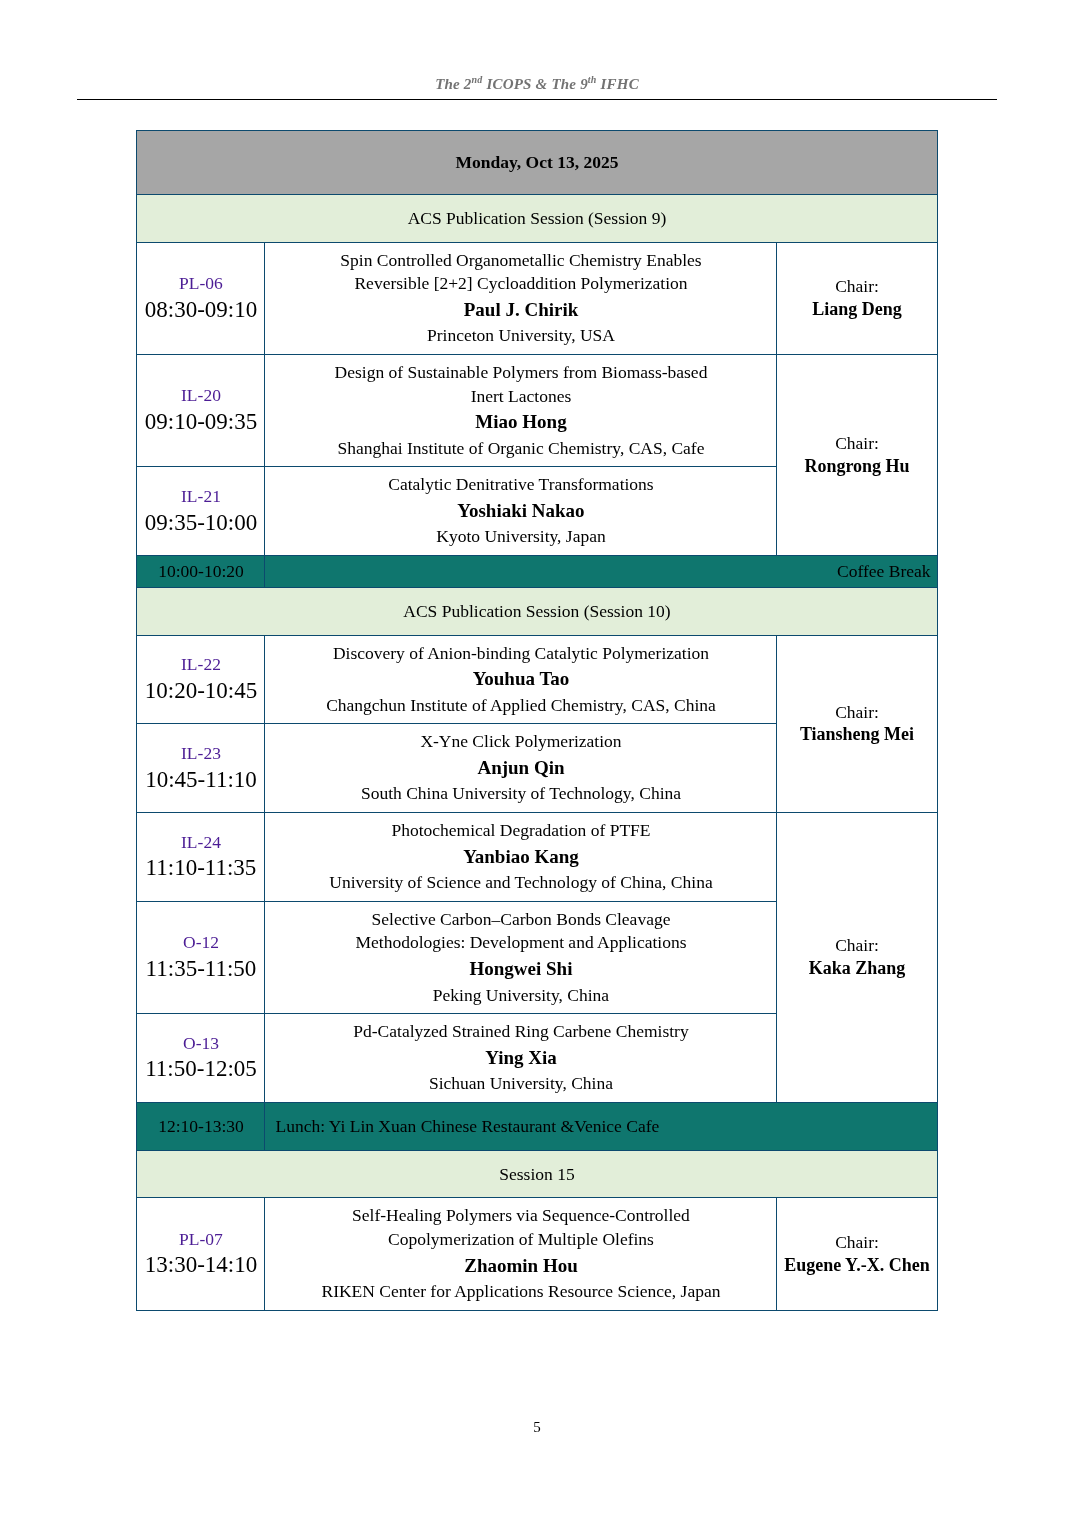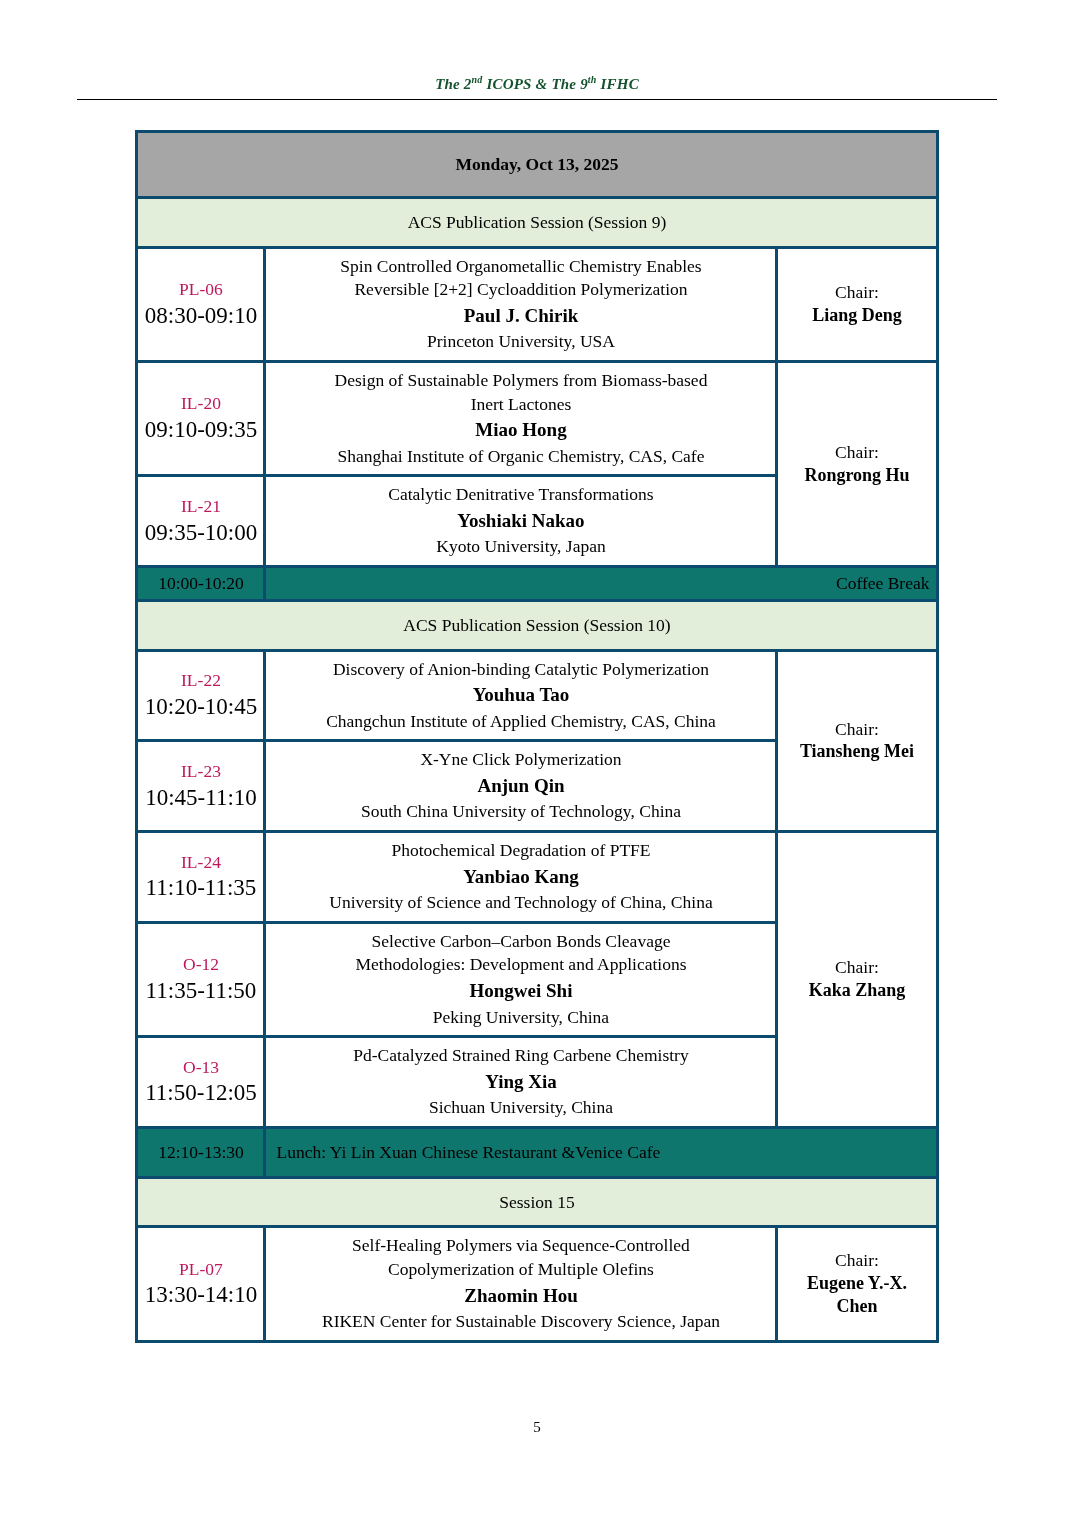--- a/index.html
+++ b/index.html
@@ -18,41 +18,41 @@
     width: 1074px;
     height: 1520px;
     box-sizing: border-box;
     padding: 74px 80px 0 80px;
     position: relative;
   }
   .header {
     text-align: center;
     font-style: italic;
     font-weight: bold;
-    color: #14532d;
+    color: #737373;
     font-size: 15px;
     letter-spacing: 0.2px;
     padding-bottom: 6px;
   }
   .header sup {
     font-size: 10px;
     vertical-align: super;
   }
   .header-rule {
     border-bottom: 1.5px solid #000;
     margin: 0 -3px 30px -3px;
   }
   table.sched {
     border-collapse: collapse;
     width: 800px;
     margin: 0 auto;
     table-layout: fixed;
   }
   table.sched td {
-    border: 3px solid #0c4a6e;
+    border: 1px solid #0c4a6e;
     vertical-align: middle;
     padding: 4px 6px;
     font-size: 17.5px;
     line-height: 1.30;
   }
   .col-code { width: 128px; }
   .col-main { width: 512px; }
   .col-chair { width: 160px; }
 
   .day-head {
@@ -83,21 +83,21 @@
   .lunch-text {
     text-align: left;
     font-size: 17.5px;
     padding: 12px 10px !important;
   }
   .code-cell {
     text-align: center;
     line-height: 1.5;
   }
   .code {
-    color: #be185d;
+    color: #4c1d95;
     display: block;
     font-size: 17.5px;
   }
   .time {
     display: block;
     font-size: 23px;
   }
   .talk-cell {
     text-align: center;
     padding: 6px 8px !important;
@@ -301,21 +301,21 @@
 
       <tr>
         <td class="code-cell">
           <span class="code">PL-07</span>
           <span class="time">13:30-14:10</span>
         </td>
         <td class="talk-cell">
           <span class="talk-title">Self-Healing Polymers via Sequence-Controlled</span>
           <span class="talk-title">Copolymerization of Multiple Olefins</span>
           <span class="talk-speaker">Zhaomin Hou</span>
-          <span class="talk-affil">RIKEN Center for Sustainable Discovery Science, Japan</span>
+          <span class="talk-affil">RIKEN Center for Applications Resource Science, Japan</span>
         </td>
         <td class="chair-cell">
           <span class="chair-label">Chair:</span>
           <span class="chair-name">Eugene Y.-X. Chen</span>
         </td>
       </tr>
     </tbody>
   </table>
 
   <div class="page-number">5</div>

